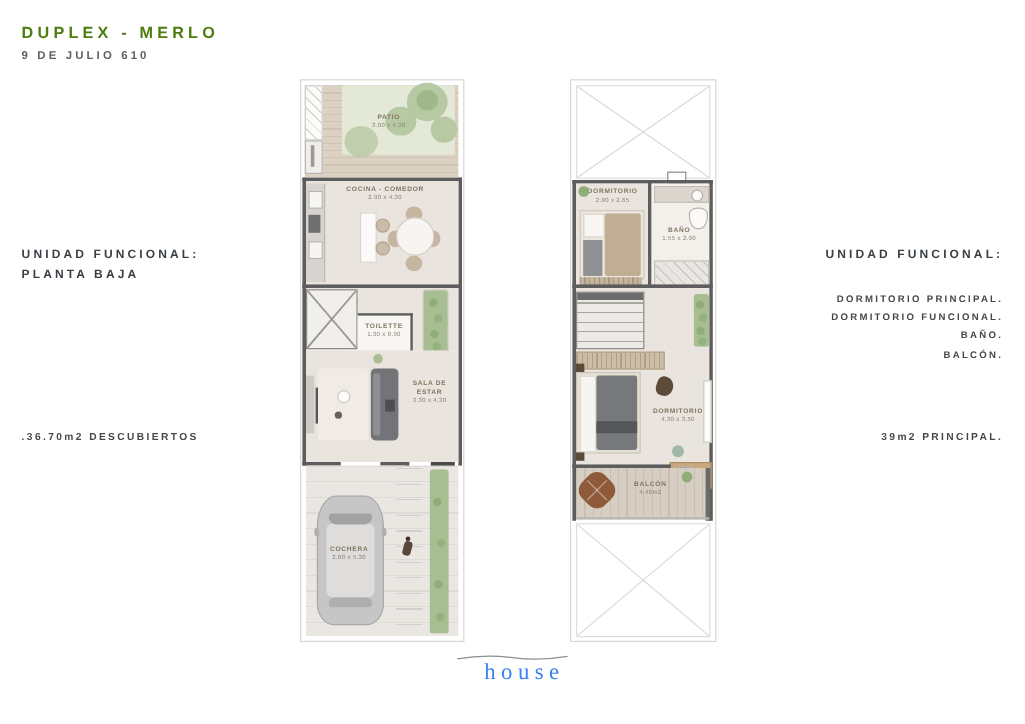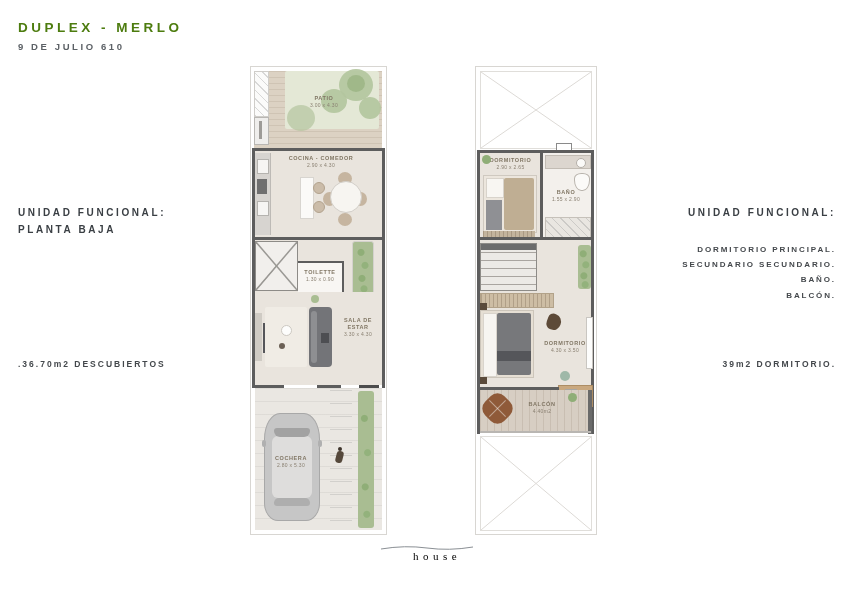--- a/index.html
+++ b/index.html
@@ -46,22 +46,22 @@
          background-image:radial-gradient(circle at 40% 20%,#8fae77 0 3px,transparent 4px),
                           radial-gradient(circle at 60% 45%,#93b27c 0 3px,transparent 4px),
                           radial-gradient(circle at 45% 70%,#8fae77 0 3px,transparent 4px),
                           radial-gradient(circle at 55% 90%,#93b27c 0 3px,transparent 4px);}
   .circle{border-radius:50%;}
 
   
   .logo{position:absolute;left:0;right:0;top:548px;text-align:center;}
   .logo .boho{font-family:"Liberation Serif", serif;font-size:30px;letter-spacing:9px;
               color:#4b5157;padding-left:9px;}
-  .logo .house{font-family:"Liberation Serif", serif;font-size:11px;letter-spacing:4.5px;
-               color:#000000;padding-left:20px;margin-top:-2px;}
+  .logo .house{font-family:"Liberation Serif", serif;font-size:19px;letter-spacing:4.5px;
+               color:#3b82f6;padding-left:20px;margin-top:-2px;}
   .logo svg{display:block;margin:0 auto;margin-top:-4px;}
 </style>
 </head>
 <body>
 
 <div class="page">
 
   <div class="title">DUPLEX - MERLO</div>
   <div class="subtitle">9 DE JULIO 610</div>
 
@@ -74,27 +74,27 @@
   <div class="areas" style="left:18px;top:357px;">
     <div>.36.70m2 DESCUBIERTOS</div>
   </div>
 
   <div class="info right-al" style="right:18px;top:204px;width:220px;">
     <div class="h">
       <div>UNIDAD FUNCIONAL:</div>
     </div>
     <div class="items">
       <div>DORMITORIO PRINCIPAL.</div>
-      <div>SECUNDARIO SECUNDARIO.</div>
+      <div>DORMITORIO FUNCIONAL.</div>
       <div>BAÑO.</div>
       <div>BALCÓN.</div>
     </div>
   </div>
   <div class="areas right-al" style="right:18px;top:357px;width:220px;">
-    <div>39m2 DORMITORIO.</div>
+    <div>39m2 PRINCIPAL.</div>
   </div>
 
   <div class="plan" style="left:250px;top:66px;width:135px;height:467px;">
 
     <div class="abs planks-h" style="left:3px;top:4px;width:128px;height:77px;background-color:#dcd2c3;"></div>
     <div class="abs hatch" style="left:3px;top:4px;width:13px;height:44px;background-color:#fbfbfa;border:1px solid #cfcdc9;"></div>
     <div class="abs" style="left:3px;top:50px;width:13px;height:26px;background:#efeeec;border:1px solid #b9b7b3;">
       <div class="abs" style="left:4px;top:3px;width:3px;height:18px;background:#9d9b97;"></div>
     </div>
     <div class="abs" style="left:34px;top:4px;width:94px;height:58px;background:#e4e8d6;border-radius:2px;"></div>

